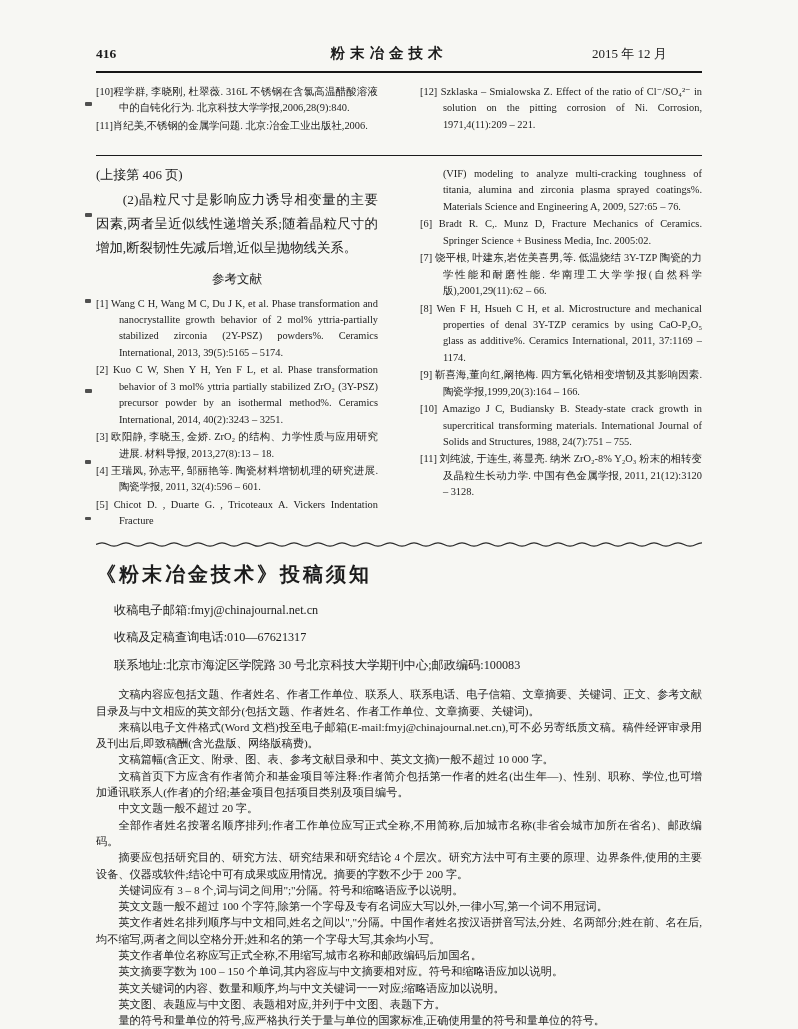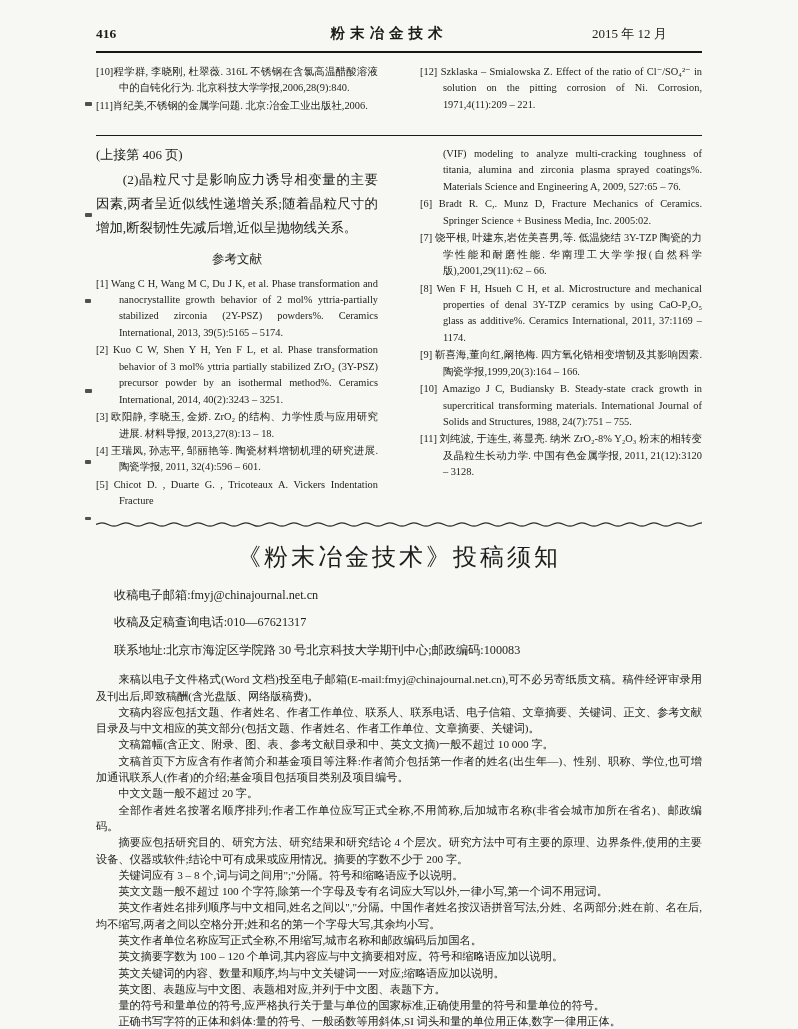--- a/index.html
+++ b/index.html
@@ -3,21 +3,21 @@
 <meta charset="utf-8">
 <style>
   html,body{margin:0;padding:0;background:#e8e8e4;}
   .page{
     position:relative;width:798px;height:1029px;margin:0 auto;
     background:#f7f7f3;overflow:hidden;color:#1c1c1c;
     font-family:"Liberation Serif","DejaVu Serif",serif;
   }
   .content{position:absolute;left:96px;top:0;width:606px;}
   
-  .header{display:flex;align-items:baseline;padding-top:24px;}
+  .header{display:flex;align-items:baseline;padding-top:44px;}
   .pnum{width:90px;font-size:13.5px;font-weight:bold;}
   .jtitle{flex:1;text-align:center;font-size:14.5px;font-weight:bold;letter-spacing:5px;}
   .jdate{width:110px;text-align:left;font-size:13px;}
   .hr-thick{border-top:2.5px solid #161616;margin-top:8px;}
   .hr-thin{border-top:1.5px solid #1b1b1b;margin-top:7px;}
   
   .two-col{display:flex;gap:42px;}
   .col{flex:1;min-width:0;}
   .refs-top{margin-top:11px;min-height:64px;}
   .ref{
@@ -26,21 +26,21 @@
   }
   .ref-cont{text-indent:0;}
   .article{margin-top:10px;}
   .cont-note{font-size:13px;margin:0 0 4px 0;}
   .concl{font-size:13.4px;line-height:1.78;text-align:justify;text-indent:2em;margin:0;}
   .refs-head{text-align:center;font-size:12.5px;font-weight:normal;margin:11px 0 8px 0;}
   
   .wave{display:block;margin:9px 0 2px 0;}
   
   .notice-title{
-    text-align:center;font-size:24px;font-weight:normal;letter-spacing:3px;
+    text-align:left;font-size:20px;font-weight:bold;letter-spacing:3px;
     margin:12px 0 13px 0;
   }
   .contacts{margin-left:10px;}
   .contact-line{font-size:12.2px;line-height:1.6;margin:8px;}
   .notice-body{margin-top:11px;}
   .np{font-size:11.2px;line-height:16.3px;margin:0;text-indent:2em;text-align:justify;}
   
   .scan-mark{position:absolute;background:#262626;opacity:.8;border-radius:1px;}
 </style>
 </head>
@@ -108,32 +108,32 @@
 
     <h1 class="notice-title">《粉末冶金技术》投稿须知</h1>
 
     <div class="contacts">
         <p class="contact-line">收稿电子邮箱:fmyj@chinajournal.net.cn</p>
         <p class="contact-line">收稿及定稿查询电话:010—67621317</p>
         <p class="contact-line">联系地址:北京市海淀区学院路 30 号北京科技大学期刊中心;邮政编码:100083</p>
       </div>
 
     <div class="notice-body">
+        <p class="np">文稿内容应包括文题、作者姓名、作者工作单位、联系人、联系电话、电子信箱、文章摘要、关键词、正文、参考文献目录及与中文相应的英文部分(包括文题、作者姓名、作者工作单位、文章摘要、关键词)。</p>
         <p class="np">来稿以电子文件格式(Word 文档)投至电子邮箱(E-mail:fmyj@chinajournal.net.cn),可不必另寄纸质文稿。稿件经评审录用及刊出后,即致稿酬(含光盘版、网络版稿费)。</p>
-        <p class="np">文稿内容应包括文题、作者姓名、作者工作单位、联系人、联系电话、电子信箱、文章摘要、关键词、正文、参考文献目录及与中文相应的英文部分(包括文题、作者姓名、作者工作单位、文章摘要、关键词)。</p>
         <p class="np">文稿篇幅(含正文、附录、图、表、参考文献目录和中、英文文摘)一般不超过 10 000 字。</p>
         <p class="np">文稿首页下方应含有作者简介和基金项目等注释:作者简介包括第一作者的姓名(出生年—)、性别、职称、学位,也可增加通讯联系人(作者)的介绍;基金项目包括项目类别及项目编号。</p>
         <p class="np">中文文题一般不超过 20 字。</p>
         <p class="np">全部作者姓名按署名顺序排列;作者工作单位应写正式全称,不用简称,后加城市名称(非省会城市加所在省名)、邮政编码。</p>
         <p class="np">摘要应包括研究目的、研究方法、研究结果和研究结论 4 个层次。研究方法中可有主要的原理、边界条件,使用的主要设备、仪器或软件;结论中可有成果或应用情况。摘要的字数不少于 200 字。</p>
         <p class="np">关键词应有 3 – 8 个,词与词之间用";"分隔。符号和缩略语应予以说明。</p>
         <p class="np">英文文题一般不超过 100 个字符,除第一个字母及专有名词应大写以外,一律小写,第一个词不用冠词。</p>
         <p class="np">英文作者姓名排列顺序与中文相同,姓名之间以","分隔。中国作者姓名按汉语拼音写法,分姓、名两部分;姓在前、名在后,均不缩写,两者之间以空格分开;姓和名的第一个字母大写,其余均小写。</p>
         <p class="np">英文作者单位名称应写正式全称,不用缩写,城市名称和邮政编码后加国名。</p>
-        <p class="np">英文摘要字数为 100 – 120 个单词,其内容应与中文摘要相对应。符号和缩略语应加以说明。</p>
+        <p class="np">英文摘要字数为 100 – 150 个单词,其内容应与中文摘要相对应。符号和缩略语应加以说明。</p>
         <p class="np">英文关键词的内容、数量和顺序,均与中文关键词一一对应;缩略语应加以说明。</p>
         <p class="np">英文图、表题应与中文图、表题相对应,并列于中文图、表题下方。</p>
         <p class="np">量的符号和量单位的符号,应严格执行关于量与单位的国家标准,正确使用量的符号和量单位的符号。</p>
         <p class="np">正确书写字符的正体和斜体:量的符号、一般函数等用斜体,SI 词头和量的单位用正体,数字一律用正体。</p>
         <p class="np">层次标题序号采用阿拉伯数字分级编码,一级标题使用 1,2,3……,二级标题使用 1.1,1.2,1.3……;引言不写编号和标题。</p>
       </div>
 
   </div>
 </div>
 

